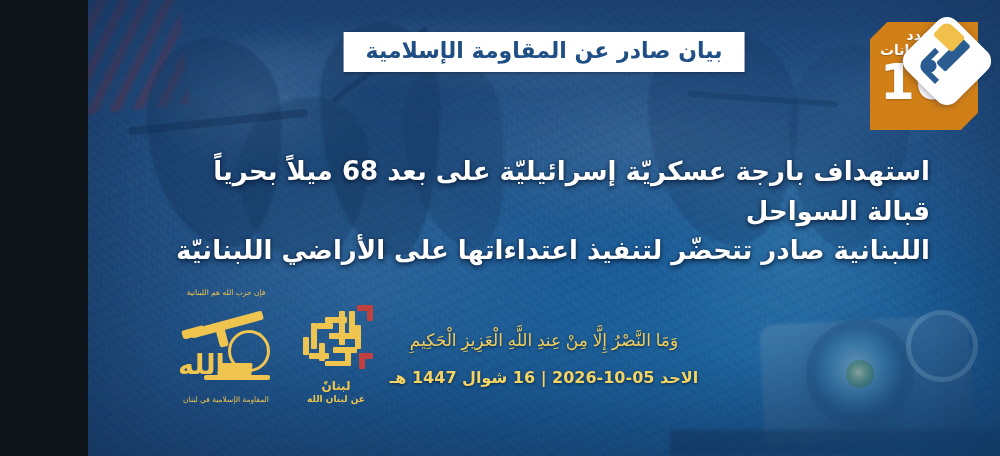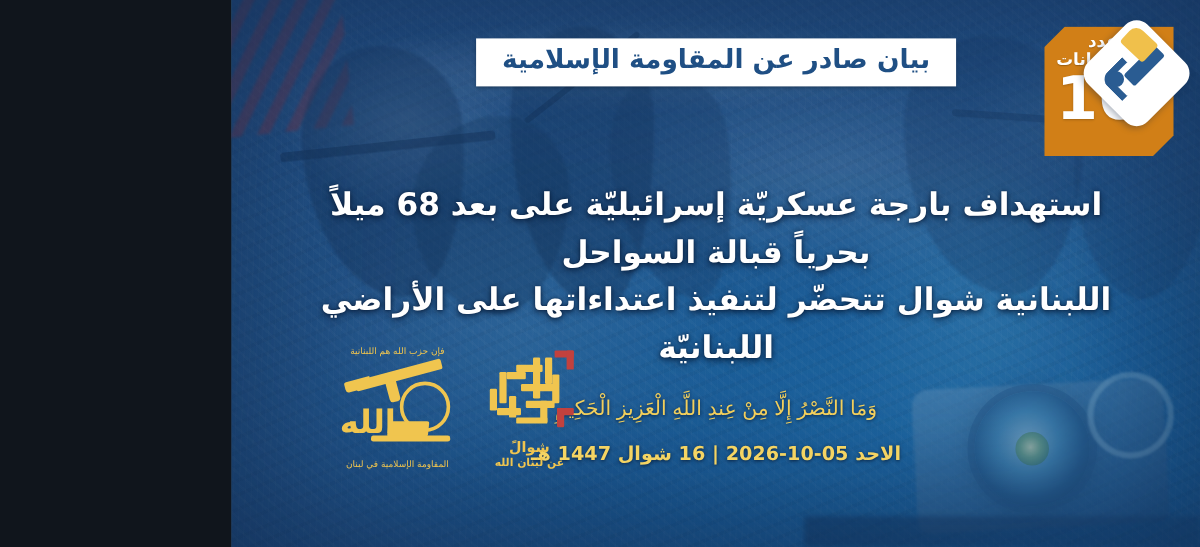--- a/index.html
+++ b/index.html
@@ -3,21 +3,21 @@
 <meta charset="utf-8">
 <title>Military Statement Graphic</title>
 <style>
   html, body {
     margin: 0;
     padding: 0;
     background: #10151c;
   }
   .stage {
     position: relative;
-    width: 807px;
+    width: 912px;
     height: 456px;
     overflow: hidden;
     font-family: "DejaVu Sans", "Liberation Sans", sans-serif;
     background: #2c5f96;
     user-select: none;
   }
 
   
   .bg-base {
     position: absolute; inset: 0;
@@ -143,21 +143,21 @@
   .verse-top {
     position: absolute; left: 0; right: 0; top: 95px; text-align: center;
     color: #f2cf5c; font-size: 21px; font-weight: 400; direction: rtl;
     font-family: "DejaVu Serif", "Liberation Serif", serif;
     text-shadow: 0 1px 3px rgba(8,26,52,.75); letter-spacing: .5px;
   }
 
   
   .headline {
     position: absolute; left: 70px; right: 70px; top: 152px;
-    text-align: center; direction: rtl; color: #ffffff;
+    direction: rtl; color: #ffffff;
     font-size: 26px; font-weight: 700; line-height: 1.52;
     text-shadow: 0 2px 5px rgba(6,22,48,.85), 0 0 2px rgba(6,22,48,.6);
   }
 
   
   .verse-bottom {
     position: absolute; left: 0; right: 0; top: 330px; text-align: center;
     color: #f2cf5c; font-size: 17px; direction: rtl;
     font-family: Liberation Sans, sans-serif;
     text-shadow: 0 1px 3px rgba(8,26,52,.8); letter-spacing: .4px;
@@ -183,21 +183,21 @@
     color: #f0c54f; font-size: 12px; font-weight: 700; direction: rtl; margin-top: 2px; letter-spacing: 3px;
   }
   .logo-campaign .cap2 {
     color: #f0c54f; font-size: 9px; font-weight: 700; direction: rtl; margin-top: 1px; letter-spacing: .5px;
   }
 
   .logo-party { width: 104px; text-align: center; }
   .logo-party .lp-top {
     color: #f0c54f; font-size: 7.5px; direction: rtl; letter-spacing: .2px; margin-bottom: 1px;
   }
-  .logo-party .lp-art { position: relative; width: 104px; height: 72px; margin: 0 auto; }
+  .logo-party .lp-art { position: relative; width: 104px; height: 72px; margin: 13px auto; }
   .lp-art .rifle {
     position: absolute; left: 16px; top: 10px; width: 74px; height: 9px; background: #f0c54f;
     transform: rotate(-15deg); border-radius: 2px;
   }
   .lp-art .rifle-butt {
     position: absolute; left: 8px; top: 18px; width: 22px; height: 9px; background: #f0c54f;
     transform: rotate(-15deg); border-radius: 2px 0 0 3px;
   }
   .lp-art .rifle-mag {
     position: absolute; left: 44px; top: 20px; width: 9px; height: 17px; background: #f0c54f;
@@ -267,21 +267,21 @@
     <div class="bm-sq"></div>
     <div class="bm-cut"></div>
     <div class="bm-gold"></div>
     <div class="bm-hook"></div>
     <div class="bm-dot"></div>
   </div>
 
 
   <div class="headline">
     <div>استهداف بارجة عسكريّة إسرائيليّة على بعد 68 ميلاً بحرياً قبالة السواحل</div>
-    <div>اللبنانية شوال تتحضّر لتنفيذ اعتداءاتها على الأراضي اللبنانيّة</div>
+    <div>اللبنانية صادر تتحضّر لتنفيذ اعتداءاتها على الأراضي اللبنانيّة</div>
   </div>
 
   <div class="verse-bottom">وَمَا النَّصْرُ إِلَّا مِنْ عِندِ اللَّهِ الْعَزِيزِ الْحَكِيمِ</div>
   <div class="date-line">الاحد 05-10-2026 | 16 شوال 1447 هـ</div>
 
   <div class="logos">
 
     <div class="logo-campaign">
       <div class="kufic">
         <i class="red" style="left:62px; top:2px;  width:16px; height:6px;"></i>
@@ -295,21 +295,21 @@
         <i style="left:34px; top:30px; width:28px; height:6px;"></i>
         <i style="left:8px;  top:34px; width:6px;  height:18px;"></i>
         <i style="left:24px; top:40px; width:6px;  height:18px;"></i>
         <i style="left:38px; top:44px; width:24px; height:6px;"></i>
         <i style="left:50px; top:44px; width:6px;  height:18px;"></i>
         <i style="left:14px; top:50px; width:20px; height:6px;"></i>
         <i class="red" style="left:64px; top:50px; width:14px; height:6px;"></i>
         <i class="red" style="left:64px; top:50px; width:6px;  height:16px;"></i>
         <i style="left:30px; top:58px; width:26px; height:5px;"></i>
       </div>
-      <div class="cap1">شوالً</div>
+      <div class="cap1">لبنانً</div>
       <div class="cap2">عن لبنان الله</div>
     </div>
 
     <div class="logo-party">
       <div class="lp-top">فإن حزب الله هم اللبنانية</div>
       <div class="lp-art">
         <div class="globe"></div>
         <div class="rifle"></div>
         <div class="rifle-butt"></div>
         <div class="rifle-mag"></div>

